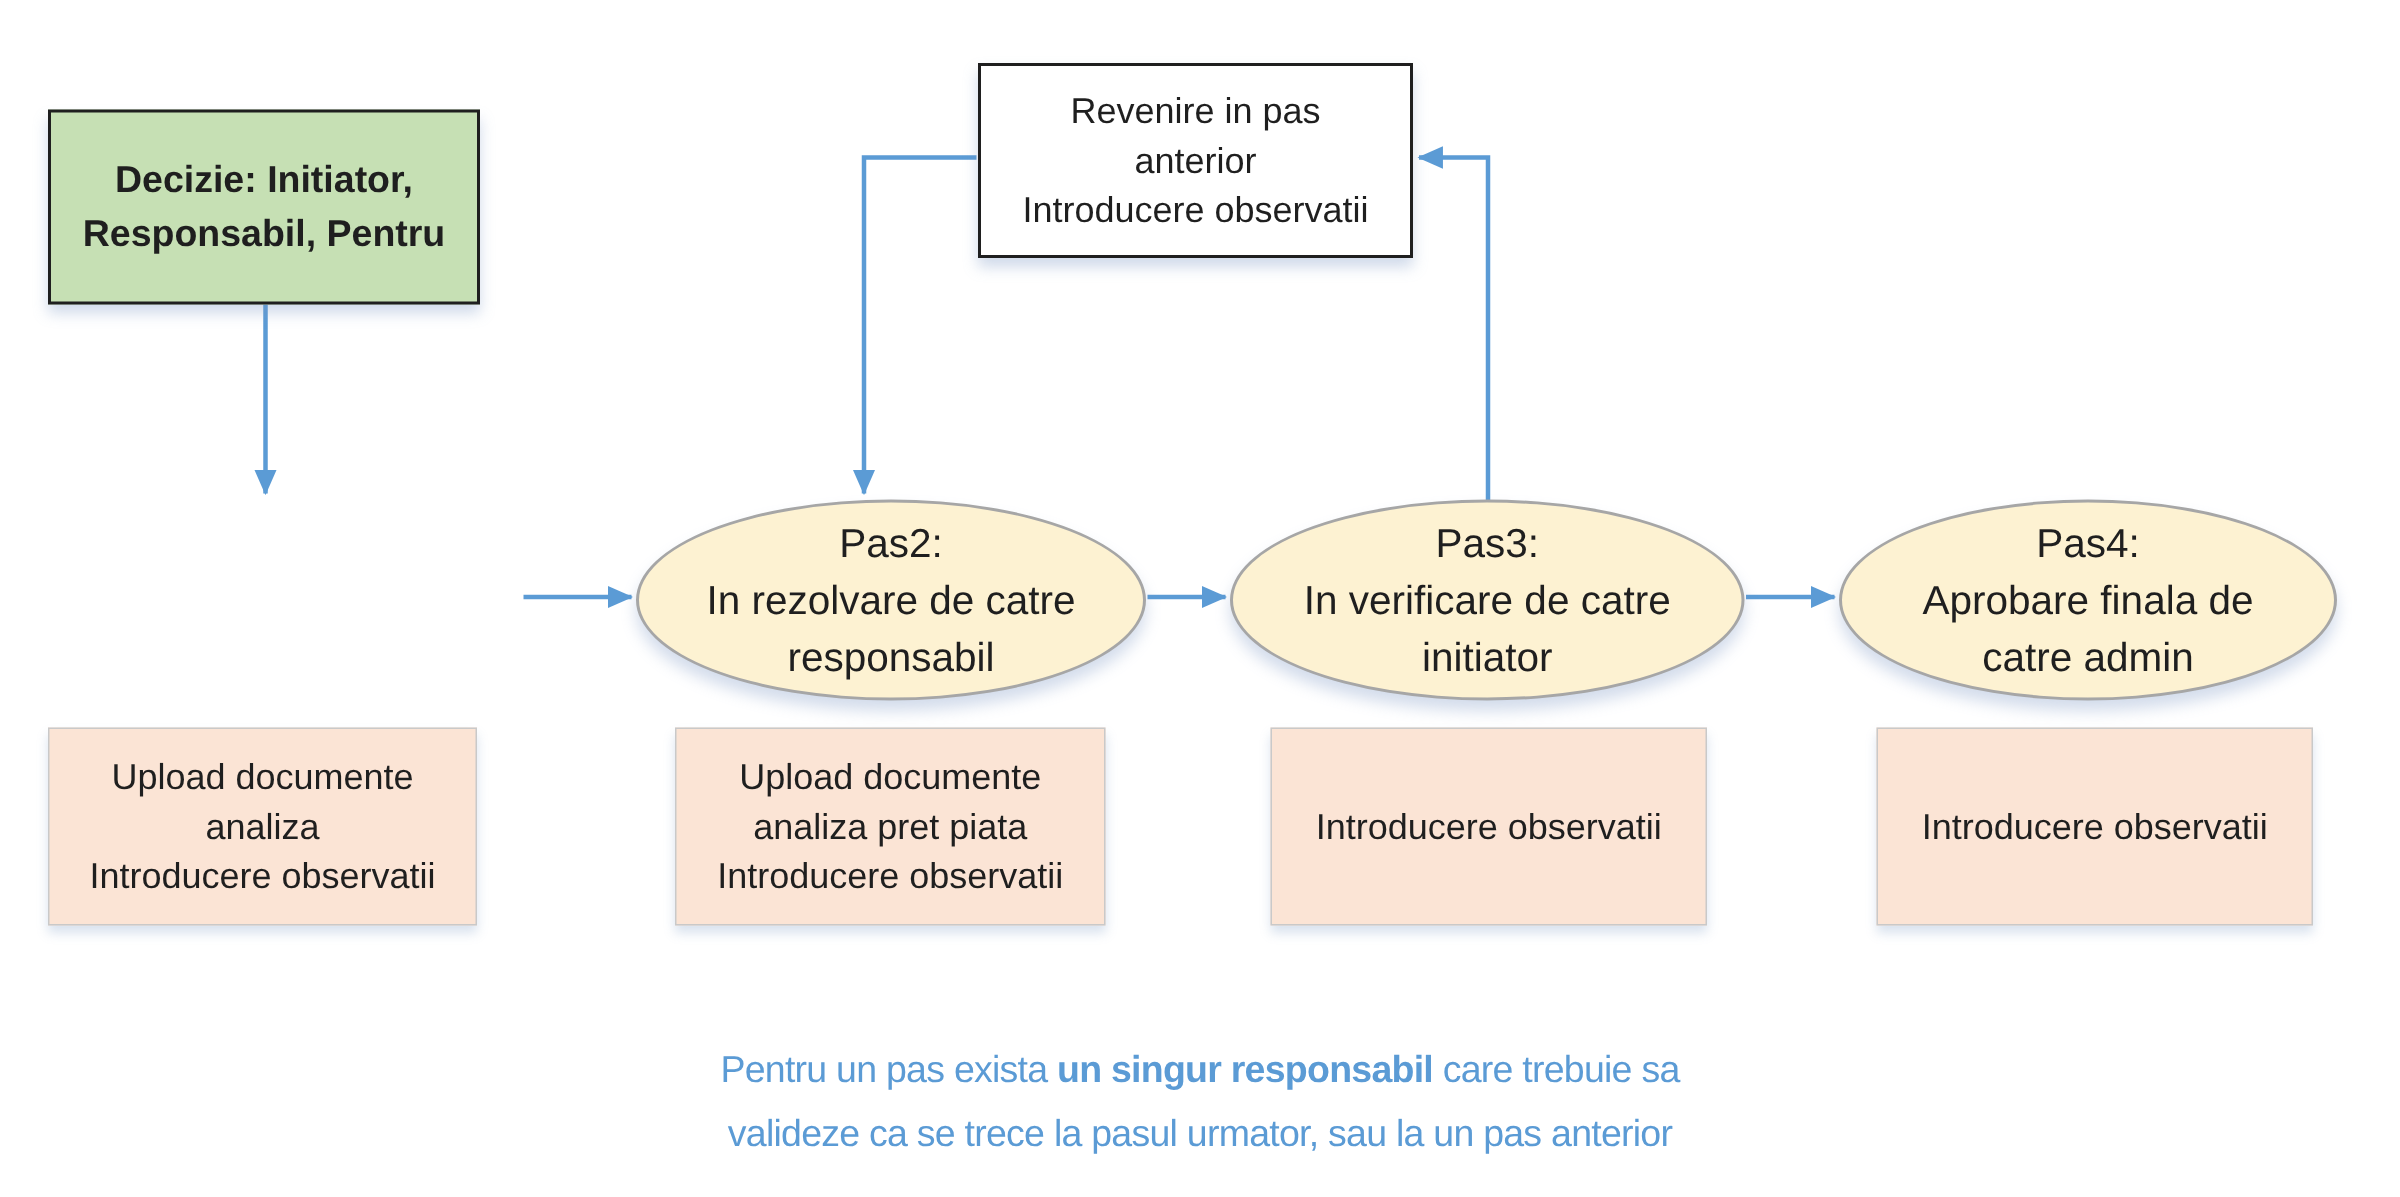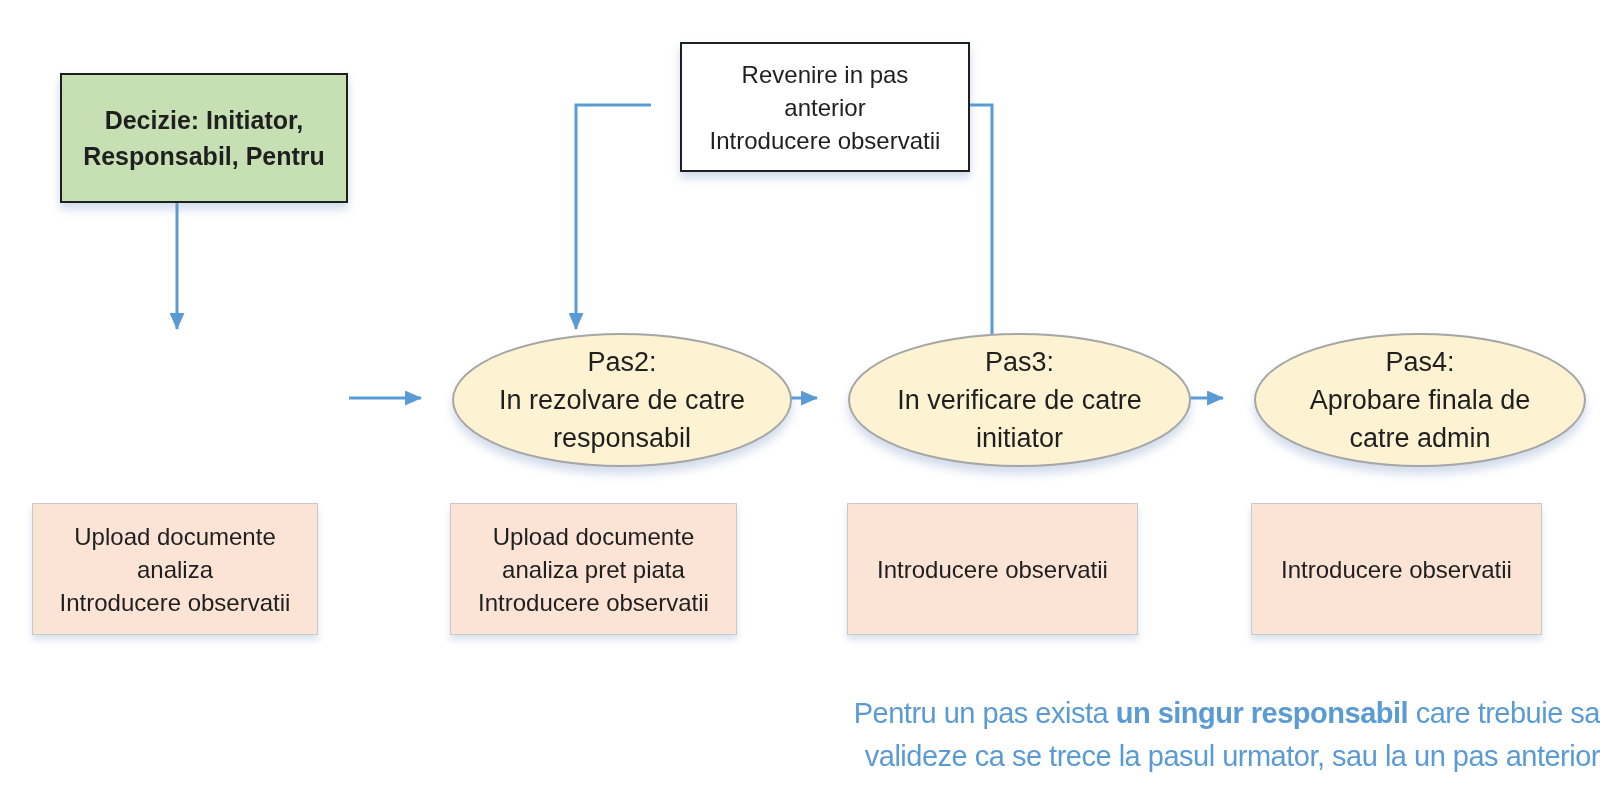--- a/index.html
+++ b/index.html
@@ -32,21 +32,20 @@
   #arrow-layer marker path { fill: var(--accent_blue); stroke: none; }
 
   .node, .rect-box {
     position: absolute;
     display: flex;
     flex-direction: column;
     justify-content: center;
     align-items: center;
     text-align: center;
     box-sizing: border-box;
-    margin-left: 28px;
   }
   
   .rect-box {
     border: 2px solid var(--dark_border);
     box-shadow: 0 6px 9px rgba(120,150,195,0.35);
     font-size: 25px;
     line-height: 36px;
   }
   #decision-box {
     left: 32px; top: 73px; width: 288px; height: 130px;
@@ -71,21 +70,21 @@
     line-height: 38px;
   }
   #node-pas1 { left: 8px;    width: 340px; }
   #node-pas2 { left: 424px;  width: 340px; text-align: right; }
   #node-pas3 { left: 820px;  width: 343px; }
   #node-pas4 { left: 1226px; width: 332px; }
 
   
   .action-box {
     position: absolute;
-    top: 503px;
+    top: 485px;
     height: 132px;
     background: var(--action_fill);
     border: 1px solid var(--action_border);
     box-shadow: 0 5px 7px rgba(120,150,195,0.28);
     display: flex;
     flex-direction: column;
     justify-content: center;
     align-items: center;
     text-align: center;
     box-sizing: border-box;
@@ -95,23 +94,23 @@
   #action-1 { left: 32px;   width: 286px; }
   #action-2 { left: 450px;  width: 287px; }
   #action-3 { left: 847px;  width: 291px; }
   #action-4 { left: 1251px; width: 291px; }
 
   
   #note {
     position: absolute;
     left: 0; right: 0;
     top: 692px;
-    text-align: right;
+    text-align: center;
     color: var(--accent_blue);
-    font-size: 29px;
+    font-size: 25px;
     line-height: 43px;
     letter-spacing: -0.5px;
   }
   #note b { font-weight: bold; }
 </style>
 </head>
 <body>
 
 <div id="canvas">
 

